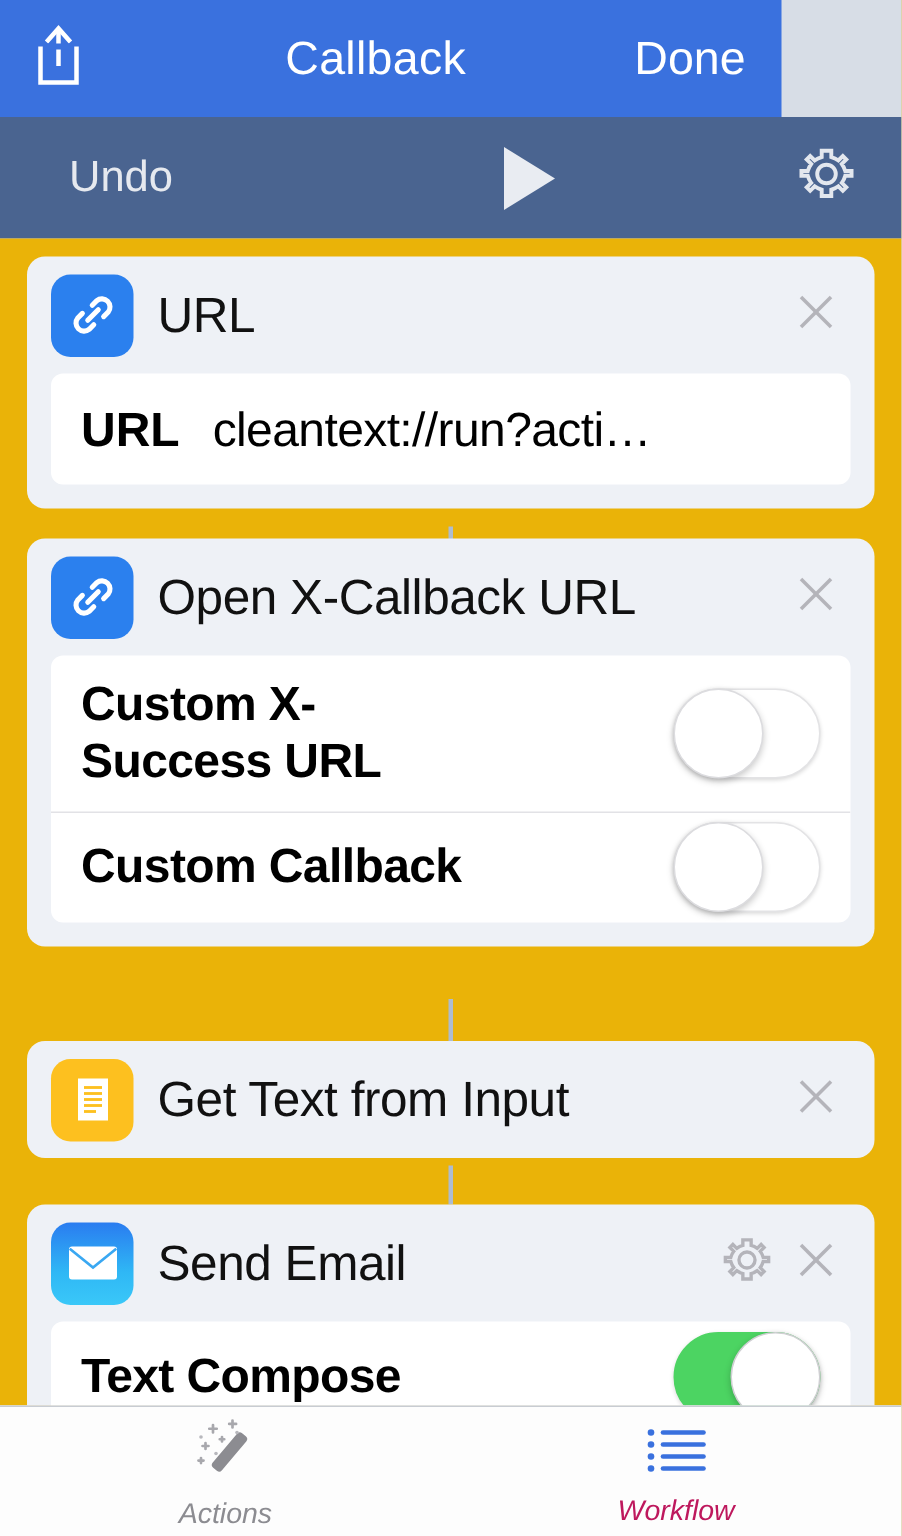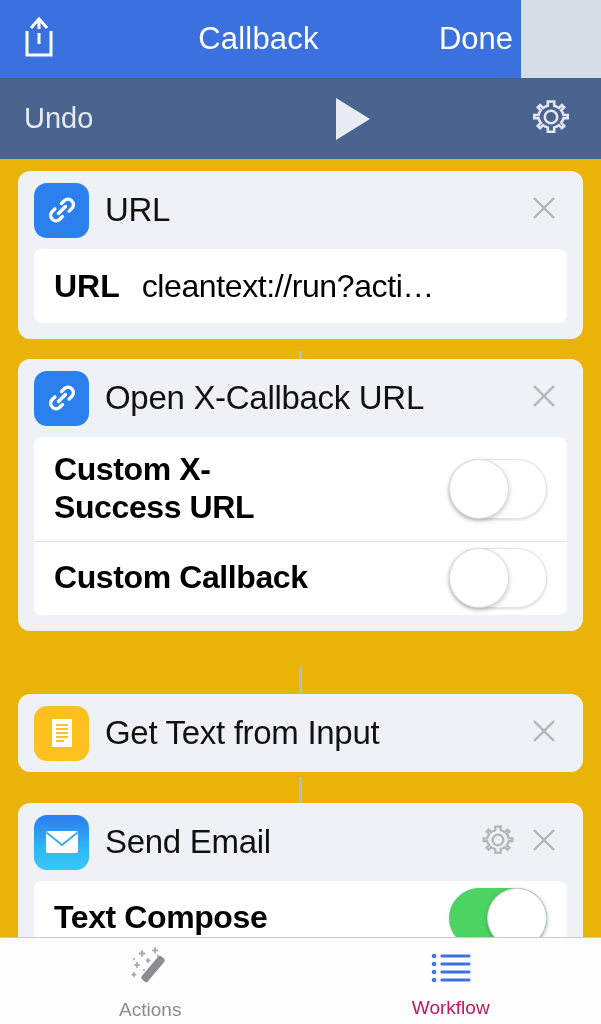--- a/index.html
+++ b/index.html
@@ -16,29 +16,29 @@
     position:absolute; left:0; top:0; width:521px; height:78px;
     background:#3a71de; display:flex; align-items:center;
   }
   .nav-share{
     width:78px; height:78px; display:flex; align-items:center; justify-content:center;
   }
   .nav-title{
     flex:1; text-align:center; color:#fff; font-size:31px; letter-spacing:0.2px;
   }
   .nav-done{
-    color:#fff; font-size:31px; padding-right:8px; white-space:nowrap;
+    color:#fff; font-size:31px; padding-right:24px; white-space:nowrap;
   }
 
   
   .toolbar{
     position:absolute; left:0; top:78px; width:601px; height:81px;
     background:#4a6490; display:flex; align-items:center;
   }
-  .tb-undo{ color:#e6e9ef; font-size:29px; padding-left:24px; width:200px; }
+  .tb-undo{ color:#e6e9ef; font-size:29px; padding-left:46px; width:200px; }
   .tb-play{ flex:1; display:flex; align-items:center; justify-content:center; }
   .tb-gear{ width:100px; display:flex; align-items:center; justify-content:center; }
   .play-tri{
     width:0; height:0; border-left:34px solid #e9ecf2;
     border-top:21px solid transparent; border-bottom:21px solid transparent;
     margin-left:4px;
   }
 
   
   .sheet{
@@ -101,21 +101,21 @@
   
   .tabbar{
     position:absolute; left:0; bottom:0; width:601px; height:87px;
     background:#fdfdfd; border-top:1px solid #c8ccd2;
     display:flex;
   }
   .tab{
     flex:1; display:flex; flex-direction:column; align-items:center; justify-content:center;
     padding-top:4px;
   }
-  .tab-label{ font-size:19px; margin-top:5px; }
+  .tab-label{ font-size:19px; margin-top:5px;font-style:italic; }
   .tab-actions .tab-label{ color:#8c8c91; }
   .tab-workflow .tab-label{ color:#be185d; }
 </style>
 </head>
 <body>
 
 <div id="app">
 
   <div class="navbar">
     <div class="nav-share">

